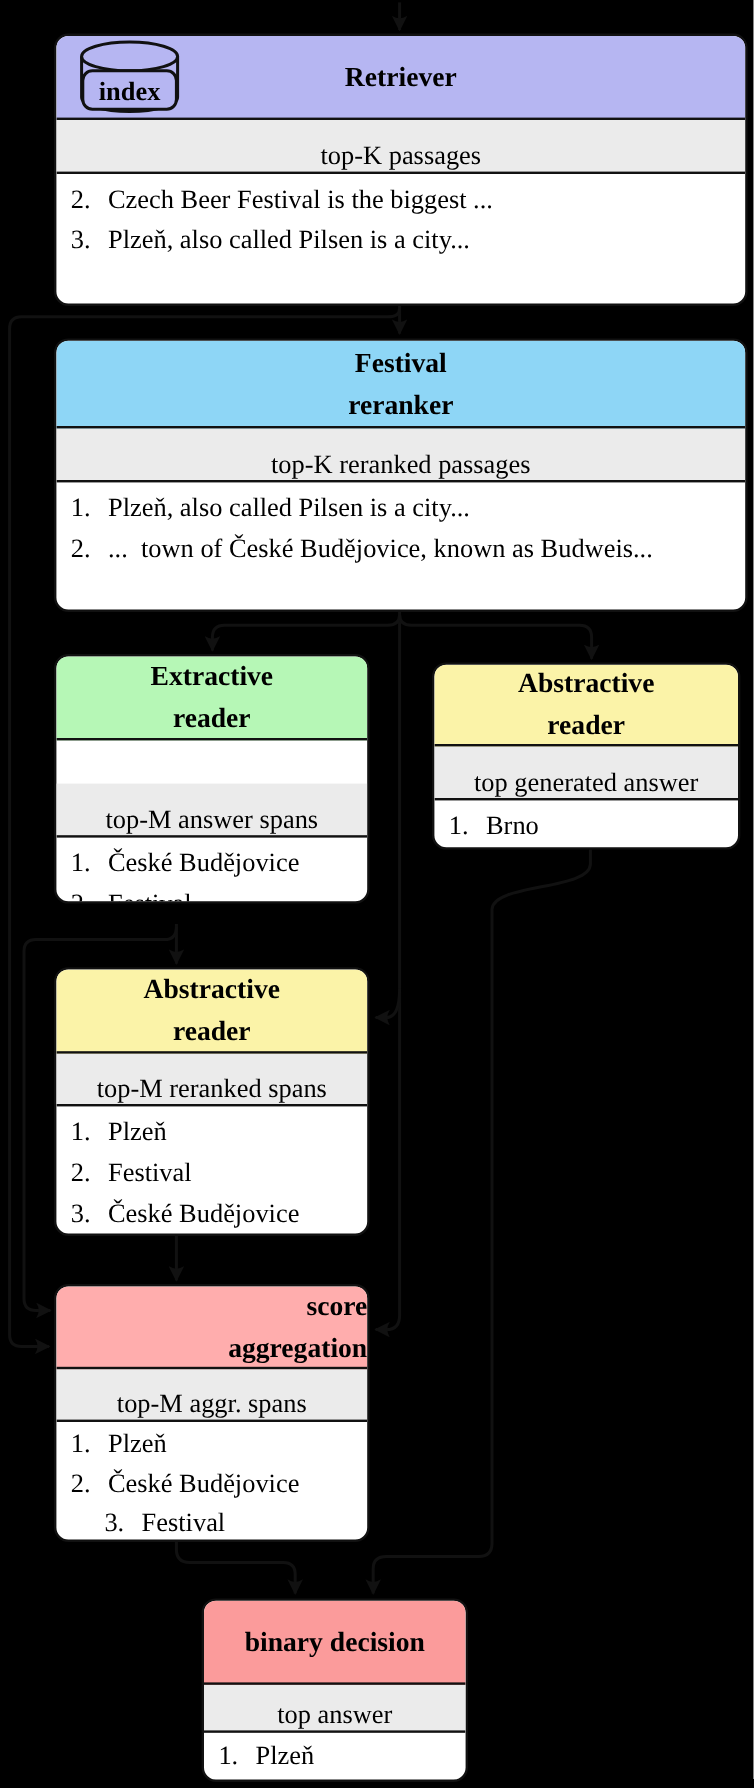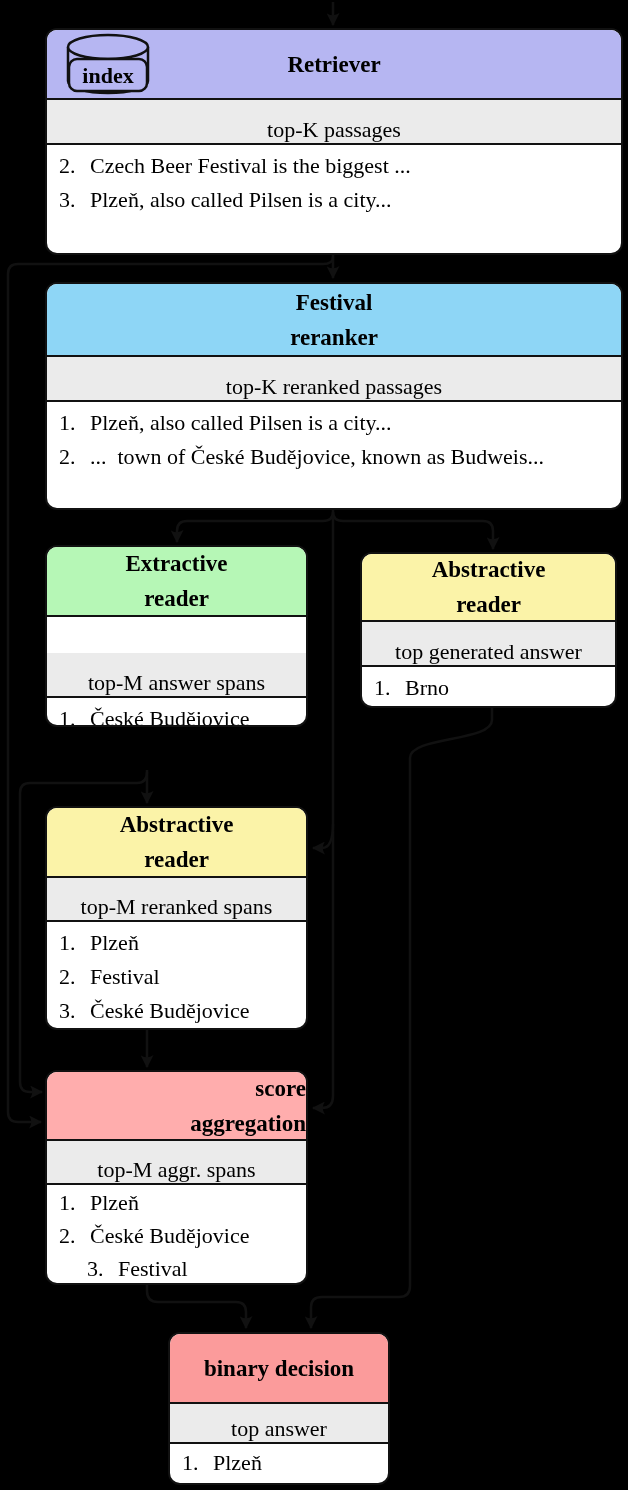--- a/index.html
+++ b/index.html
@@ -71,21 +71,21 @@
     </div>
     <div class="sub" style="height:45px;">
       <span>top-K reranked passages</span>
     </div>
     <div class="items">
       <div class="li"><span class="num">1.</span><span class="txt">Plzeň, also called Pilsen is a city...</span></div>
       <div class="li"><span class="num">2.</span><span class="txt">...  town of České Budějovice, known as Budweis...</span></div>
     </div>
   </div>
 
-  <div class="box" style="left:45px;top:545px;width:263px;height:182px;">
+  <div class="box" style="left:45px;top:545px;width:263px;height:208px;">
     <div class="hdr" style="height: 70px; background-color: rgb(182, 247, 182);">
       <span>Extractive</span>
       <span>reader</span>
     </div>
     <div class="sub" style="height:45px;margin-top:36px;">
       <span>top-M answer spans</span>
     </div>
     <div class="items">
       <div class="li"><span class="num">1.</span><span class="txt">České Budějovice</span></div>
       <div class="li"><span class="num">2.</span><span class="txt">Festival</span></div>

